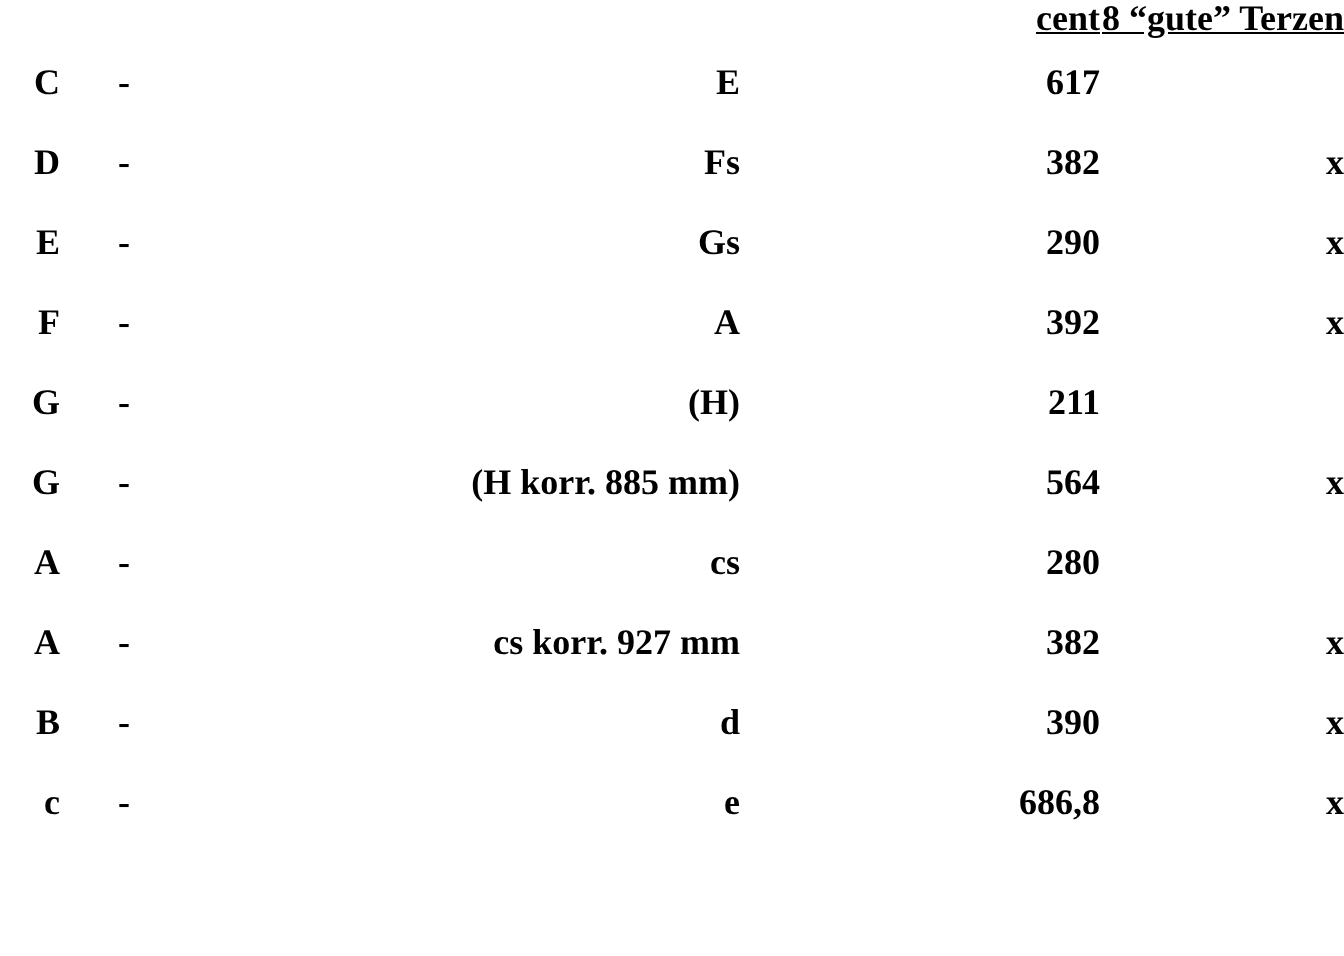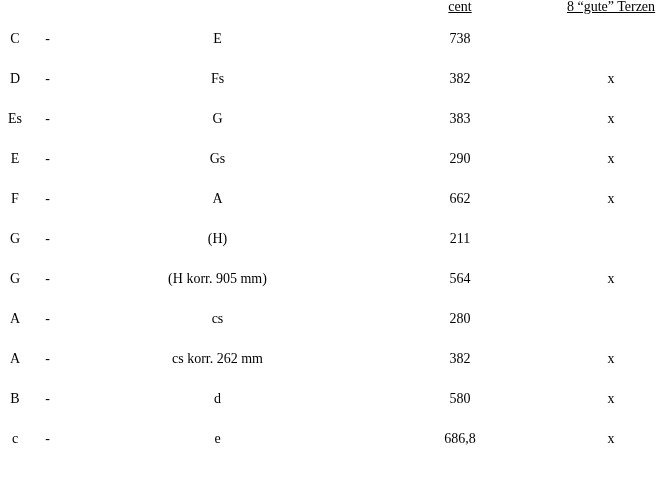--- a/index.html
+++ b/index.html
@@ -22,23 +22,23 @@
   }
   table.interval-table {
     width: 672px;
     border-collapse: collapse;
     table-layout: fixed;
   }
   table.interval-table td,
   table.interval-table th {
     padding: 0;
     vertical-align: top;
-    font-weight: normal;
-    text-align: center;
-    font-size: 14px;
+    font-weight: bold;
+    text-align: right;
+    font-size: 18px;
     line-height: 1;
   }
   
   col.c-note1 { width: 30px; }
   col.c-dash  { width: 35px; }
   col.c-note2 { width: 305px; }
   col.c-cent  { width: 180px; }
   col.c-mark  { width: 122px; }
 
   thead th {
@@ -102,84 +102,77 @@
         <th class="hdr-terzen">
           <span class="hdr-underline">8 “gute” Terzen</span>
         </th>
       </tr>
     </thead>
     <tbody>
       <tr>
         <td class="note1">C</td>
         <td class="dash">-</td>
         <td class="note2">E</td>
-        <td class="cent">738</td>
+        <td class="cent">617</td>
         <td class="mark"></td>
       </tr>
       <tr>
         <td class="note1">D</td>
         <td class="dash">-</td>
         <td class="note2">Fs</td>
         <td class="cent">382</td>
-        <td class="mark">x</td>
-      </tr>
-      <tr>
-        <td class="note1">Es</td>
-        <td class="dash">-</td>
-        <td class="note2">G</td>
-        <td class="cent">383</td>
         <td class="mark">x</td>
       </tr>
       <tr>
         <td class="note1">E</td>
         <td class="dash">-</td>
         <td class="note2">Gs</td>
         <td class="cent">290</td>
         <td class="mark">x</td>
       </tr>
       <tr>
         <td class="note1">F</td>
         <td class="dash">-</td>
         <td class="note2">A</td>
-        <td class="cent">662</td>
+        <td class="cent">392</td>
         <td class="mark">x</td>
       </tr>
       <tr>
         <td class="note1">G</td>
         <td class="dash">-</td>
         <td class="note2">(H)</td>
         <td class="cent">211</td>
         <td class="mark"></td>
       </tr>
       <tr>
         <td class="note1">G</td>
         <td class="dash">-</td>
-        <td class="note2">(H   korr. 905 mm)</td>
+        <td class="note2">(H   korr. 885 mm)</td>
         <td class="cent">564</td>
         <td class="mark">x</td>
       </tr>
       <tr>
         <td class="note1">A</td>
         <td class="dash">-</td>
         <td class="note2">cs</td>
         <td class="cent">280</td>
         <td class="mark"></td>
       </tr>
       <tr>
         <td class="note1">A</td>
         <td class="dash">-</td>
-        <td class="note2">cs   korr. 262 mm</td>
+        <td class="note2">cs   korr. 927 mm</td>
         <td class="cent">382</td>
         <td class="mark">x</td>
       </tr>
       <tr>
         <td class="note1">B</td>
         <td class="dash">-</td>
         <td class="note2">d</td>
-        <td class="cent">580</td>
+        <td class="cent">390</td>
         <td class="mark">x</td>
       </tr>
       <tr>
         <td class="note1">c</td>
         <td class="dash">-</td>
         <td class="note2">e</td>
         <td class="cent">686,8</td>
         <td class="mark">x</td>
       </tr>
     </tbody>

